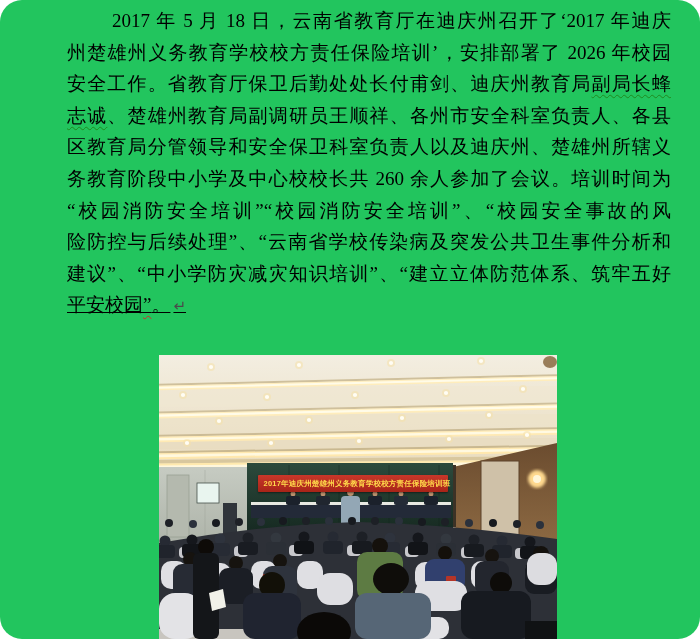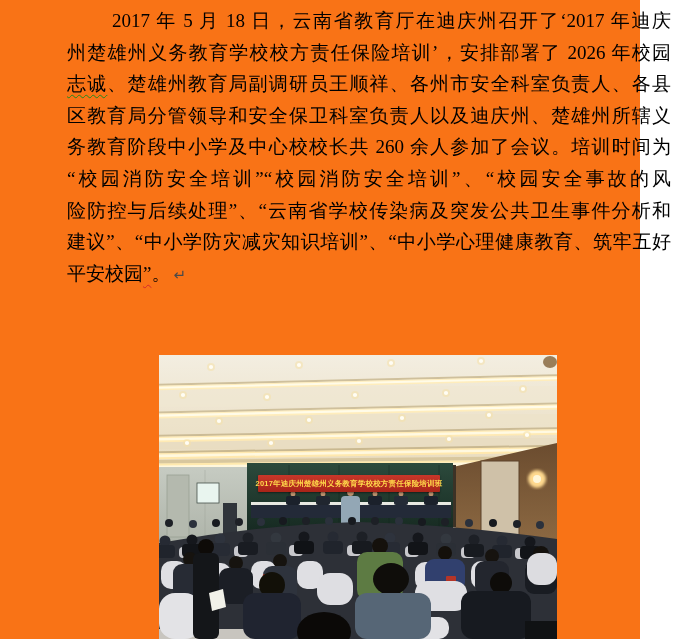--- a/index.html
+++ b/index.html
@@ -1,33 +1,33 @@
 <!DOCTYPE html>
 <html><head>
 <meta charset="utf-8">
 <style>
   html,body{margin:0;padding:0;}
   body{
     width:700px;height:639px;background:#ffffff;overflow:hidden;
     font-family:"Liberation Serif","DejaVu Serif",serif;
   }
-  .page{position:relative;width:640px;height:639px;background:#f97316;}
+  .page{position:relative;width:700px;height:639px;background:#22c55e;border-radius:22px;}
 
   
   .paragraph{
     position:absolute;left:67px;top:5px;width:604px;
     font-size:19px;color:#000;
   }
   .line{
     height:31.6px;line-height:31.6px;
     text-align:justify;text-align-last:justify;text-justify:inter-ideograph;
     overflow:hidden;
   }
   .line.indent{text-indent:45px;}
-  .line.last{text-align:left;text-align-last:left;}
+  .line.last{text-align:left;text-align-last:left;text-decoration:underline;}
   .squiggle-green{
     text-decoration-line:underline;text-decoration-style:wavy;
     text-decoration-color:#1f8a1f;text-decoration-thickness:1px;
     text-underline-offset:4px;
   }
   .squiggle-red{
     text-decoration-line:underline;text-decoration-style:wavy;
     text-decoration-color:#d42a2a;text-decoration-thickness:1px;
     text-underline-offset:4px;
   }
@@ -42,37 +42,38 @@
     overflow:hidden;background:#e9dfc8;
   }
   .photo svg{display:block;}
   .banner{
     position:absolute;left:99px;top:120px;width:182px;height:17px;
     background:linear-gradient(#c8372a,#a82418);
     color:#ffd94a;
     font-family:"Liberation Sans",sans-serif;
     font-size:7.5px;font-weight:bold;letter-spacing:.2px;white-space:nowrap;
     display:flex;align-items:center;justify-content:center;
-    border-radius:1px;box-shadow:0 1px 2px rgba(0,0,0,.45);
+    border-radius:1px;box-shadow:0 1px 2px rgba(0,0,0,.45);padding-left:8px;
   }
 </style>
 </head>
 <body>
 
 <div class="page">
 
   <div class="paragraph">
       <div class="line indent"><span>2017 年 5 月 18 日，云南省教育厅在迪庆州召开了‘2017 年迪庆</span></div>
       <div class="line"><span>州楚雄州义务教育学校校方责任保险培训’，安排部署了 2026 年校园</span></div>
+      <div class="line"><span>安全工作。省教育厅保卫后勤处处长付甫剑、迪庆州教育局</span><span class="squiggle-green">副局长蜂</span></div>
       <div class="line"><span class="squiggle-green">志诚</span><span>、楚雄州教育局副调研员王顺祥、各州市安全科室负责人、各县</span></div>
       <div class="line"><span>区教育局分管领导和安全保卫科室负责人以及迪庆州、楚雄州所辖义</span></div>
       <div class="line"><span>务教育阶段中小学及中心校校长共 260 余人参加了会议。培训时间为</span></div>
       <div class="line"><span>“校园消防安全培训”“校园消防安全培训”、“校园安全事故的风</span></div>
       <div class="line"><span>险防控与后续处理”、“云南省学校传染病及突发公共卫生事件分析和</span></div>
-      <div class="line"><span>建议”、“中小学防灾减灾知识培训”、“中小学心理健康教育、筑牢五好</span></div>
+      <div class="line"><span>建议”、“中小学防灾减灾知识培训”、“建立立体防范体系、筑牢五好</span></div>
       <div class="line last"><span>平安校园</span><span class="squiggle-red">”</span><span>。</span><span class="pilcrow">↵</span></div>
     </div>
 
   <div class="photo">
     <svg width="398" height="284" viewBox="0 0 398 284" xmlns="http://www.w3.org/2000/svg">
       <defs>
         <linearGradient id="ceil" x1="0" y1="0" x2="0" y2="1">
           <stop offset="0" stop-color="#f3eee1"></stop>
             <stop offset="1" stop-color="#e8dabb"></stop>
         </linearGradient>

